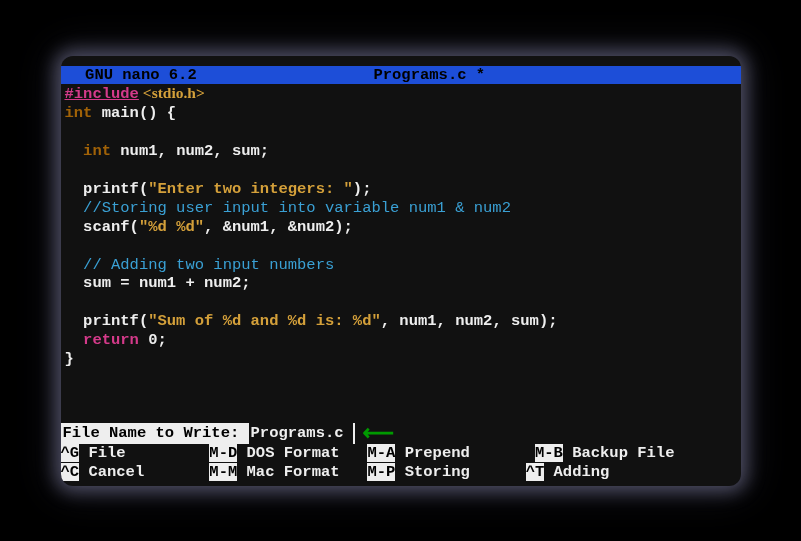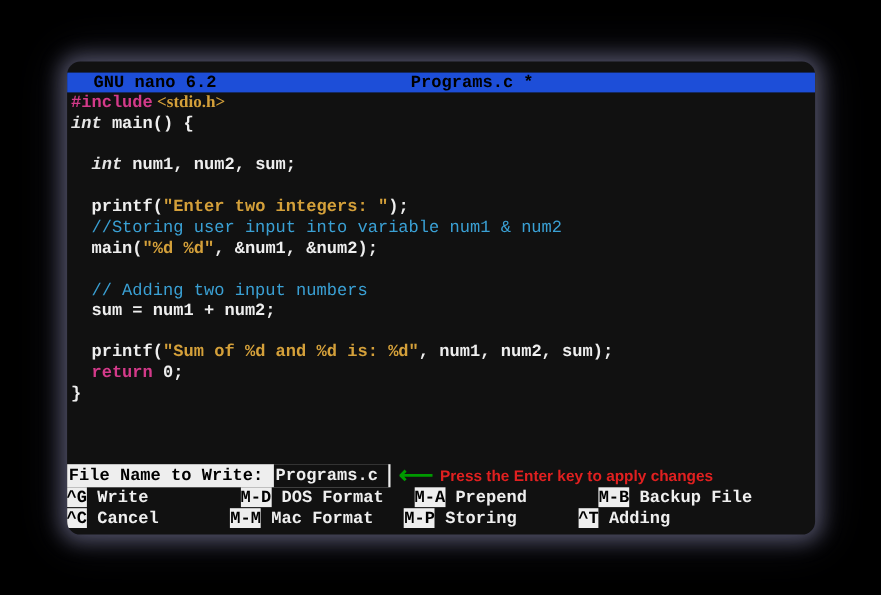--- a/index.html
+++ b/index.html
@@ -31,23 +31,23 @@
     background: #1d4ed8;
     color: #000;
     padding: 0 6px;
     white-space: pre;
     margin: 10px 0 0 0;
   }
   .code {
     padding: 0 4px;
     white-space: pre;
   }
-  .kw-pre { color: #d43a8a; }    
+  .kw-pre { color: #d43a8a; text-decoration: underline; }    
   .kw-inc { color: #d4a03a; font-family: Liberation Serif, serif; }    
-  .kw-type { color: #e5e5e5; font-style: italic; }
+  .kw-type { color: #a16207; }
   .kw-str { color: #d4a03a; }
   .kw-cmt { color: #3aa0d4; font-weight: normal; }
   .kw-ret { color: #d43a8a; text-align: right; }
   .prompt-row {
     display: flex;
     margin-top: 54px;
   }
   .prompt-left {
     background: #eee;
     color: #000;
@@ -95,33 +95,32 @@
 
   <div class="titlebar"><span>  GNU nano 6.2</span>                   <span>Programs.c *</span></div>
 
   <div class="code"><span class="kw-pre">#include</span><span class="kw-inc"> &lt;stdio.h&gt;</span>
 <span class="kw-type">int</span><span> main() {</span>
 <span></span>
 <span class="kw-type">  int</span><span> num1, num2, sum;</span>
 <span></span>
 <span>  printf(</span><span class="kw-str">"Enter two integers: "</span><span>);</span>
 <span class="kw-cmt">  //Storing user input into variable num1 &amp; num2</span>
-<span>  main(</span><span class="kw-str">"%d %d"</span><span>, &amp;num1, &amp;num2);</span>
+<span>  scanf(</span><span class="kw-str">"%d %d"</span><span>, &amp;num1, &amp;num2);</span>
 <span></span>
 <span class="kw-cmt">  // Adding two input numbers</span>
 <span>  sum = num1 + num2;</span>
 <span></span>
 <span>  printf(</span><span class="kw-str">"Sum of %d and %d is: %d"</span><span>, num1, num2, sum);</span>
 <span class="kw-ret">  return</span><span> 0;</span>
 <span>}</span></div>
 
   <div class="prompt-row">
     <div class="prompt-left"><span>File Name to Write: </span><input class="prompt-input" value="Programs.c" style=""></div>
     <div class="annot">
       <span class="arrow">⟵</span>
-      <span>Press the Enter key to apply changes</span>
     </div>
   </div>
 
-  <div class="shortcuts"><span class="hk">^G</span><span> Write         </span><span class="hk">M-D</span><span> DOS Format   </span><span class="hk">M-A</span><span> Prepend       </span><span class="hk">M-B</span><span> Backup File</span>
+  <div class="shortcuts"><span class="hk">^G</span><span> File         </span><span class="hk">M-D</span><span> DOS Format   </span><span class="hk">M-A</span><span> Prepend       </span><span class="hk">M-B</span><span> Backup File</span>
 <span class="hk">^C</span><span> Cancel       </span><span class="hk">M-M</span><span> Mac Format   </span><span class="hk">M-P</span><span> Storing      </span><span class="hk">^T</span><span> Adding</span></div>
 
 </div>
 
 </body></html>

